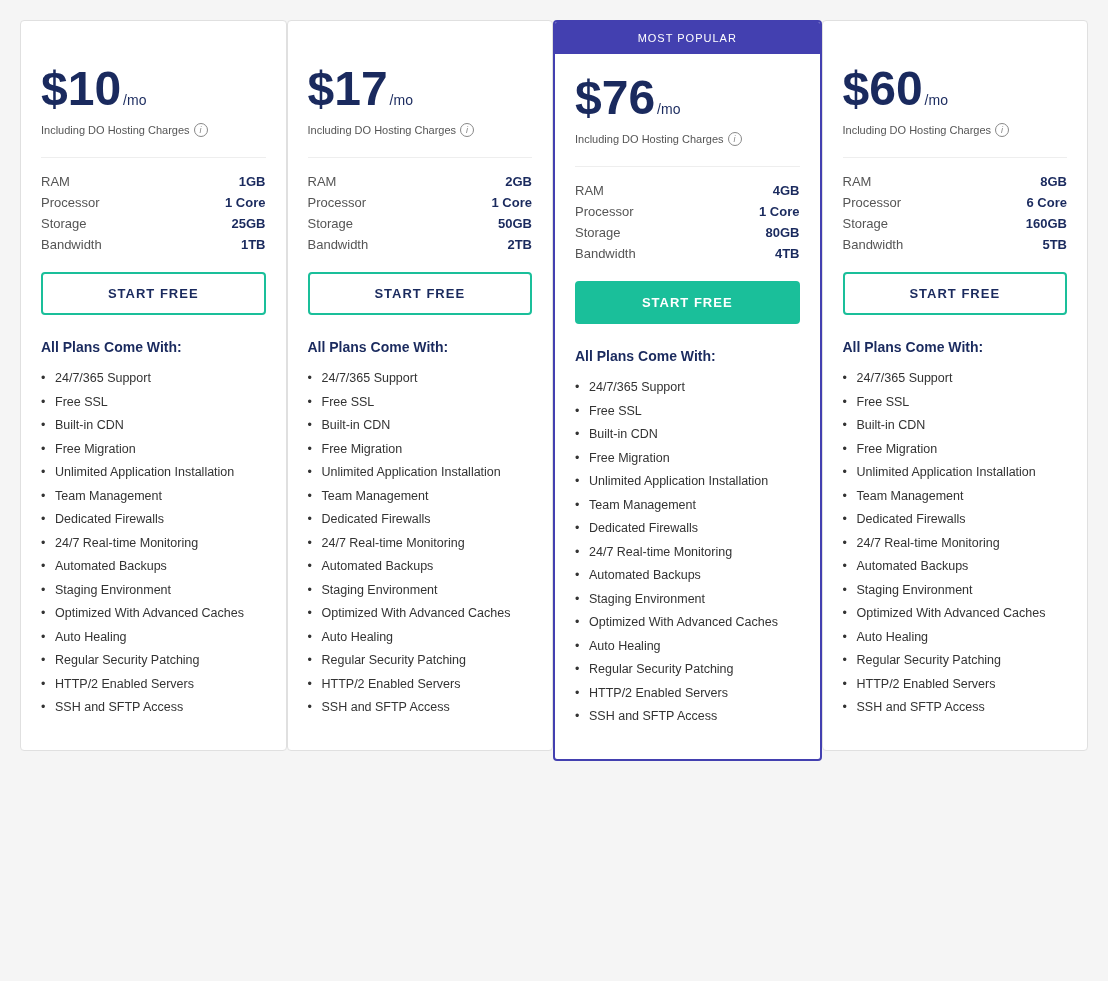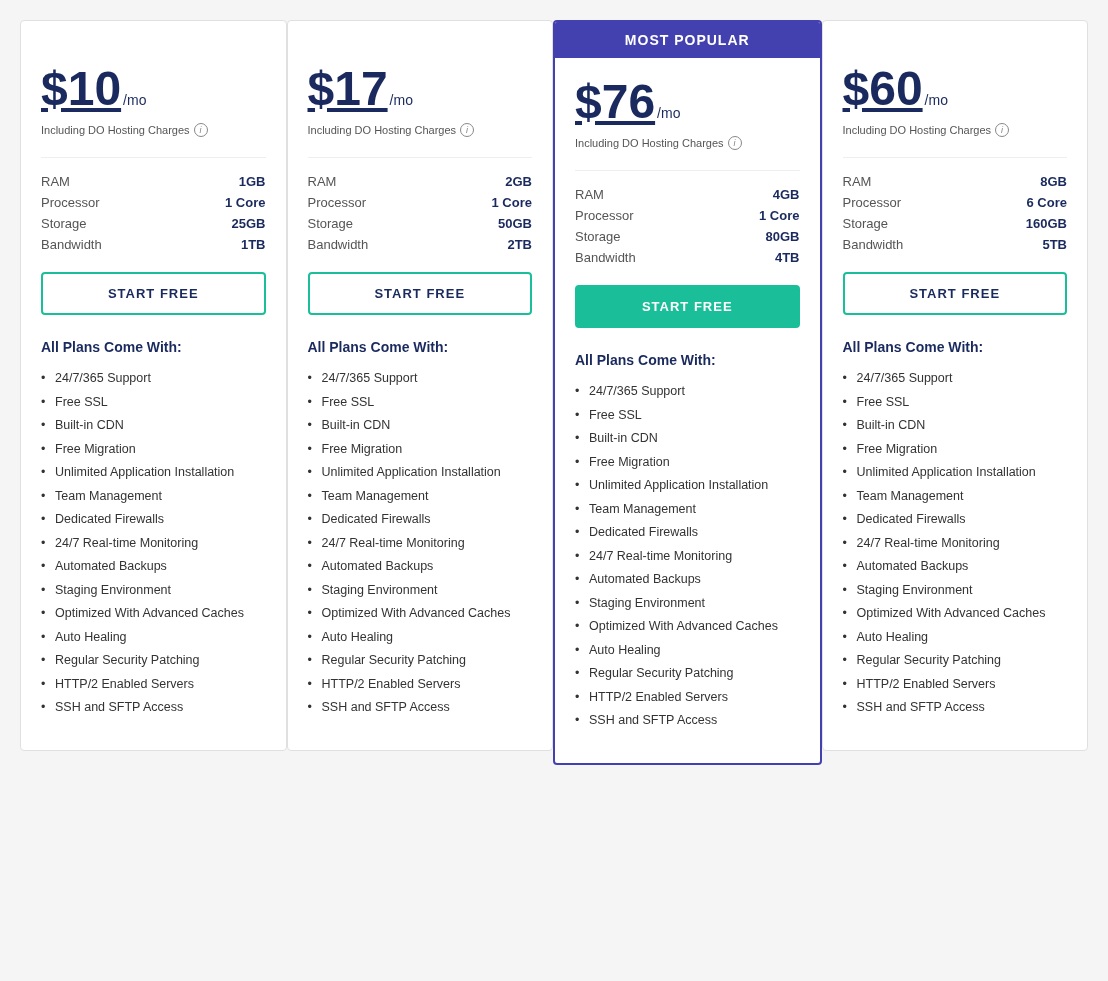--- a/index.html
+++ b/index.html
@@ -24,40 +24,39 @@
       padding: 24px 20px 30px 20px;
       position: relative;
     }
     .plan-card.popular {
       border: 2px solid #4340b0;
       margin-top: 0;
     }
     .popular-badge {
       background: #4340b0;
       color: #fff;
-      font-size: 14px;
-      font-weight: 700;
+      font-size: 11px;
+      font-weight: 400;
       letter-spacing: 1px;
       text-align: center;
       padding: 10px;
       margin: -24px -20px 0 -20px;
       border-radius: 2px 2px 0 0;
     }
     .price-row {
       margin-top: 20px;
       display: flex;
       align-items: baseline;
       gap: 0;
     }
     .price-dollar {
       font-size: 48px;
       font-weight: 700;
       color: #1a2a5e;
       line-height: 1;
-      text-decoration: underline;
     }
     .price-per {
       font-size: 14px;
       color: #1a2a5e;
       font-weight: 400;
       margin-left: 2px;
     }
     .hosting-note {
       font-size: 11px;
       color: #555;

